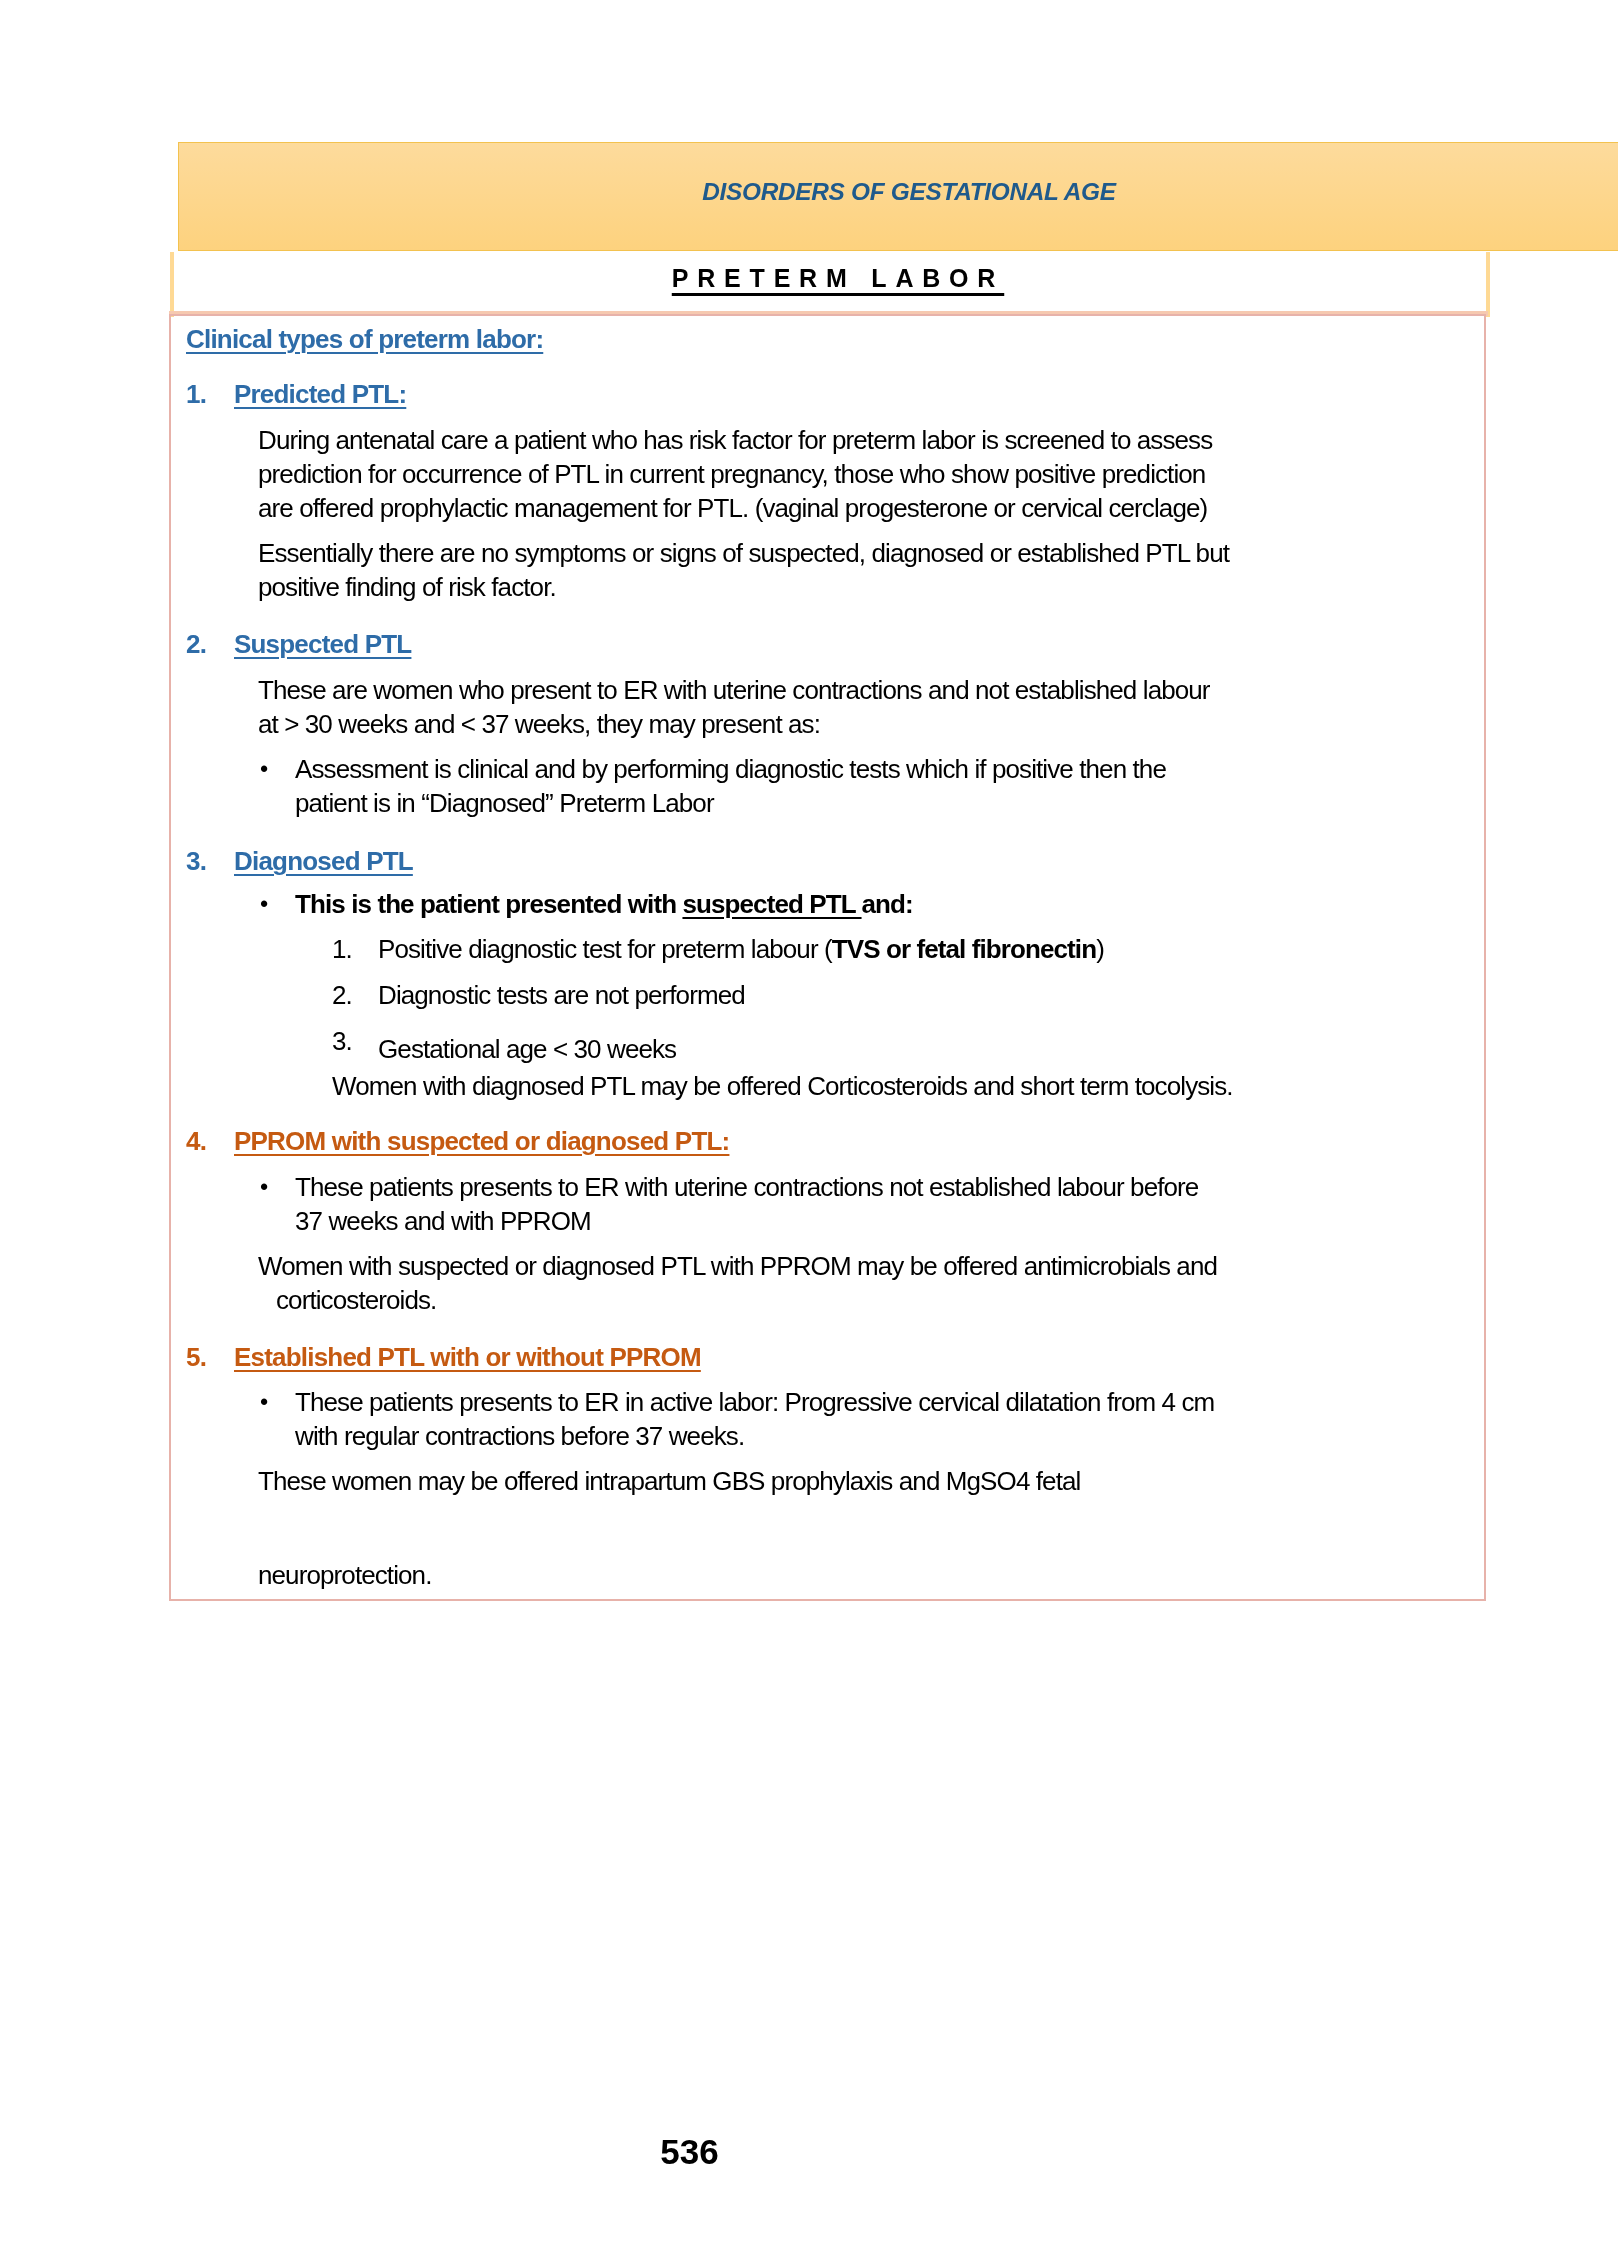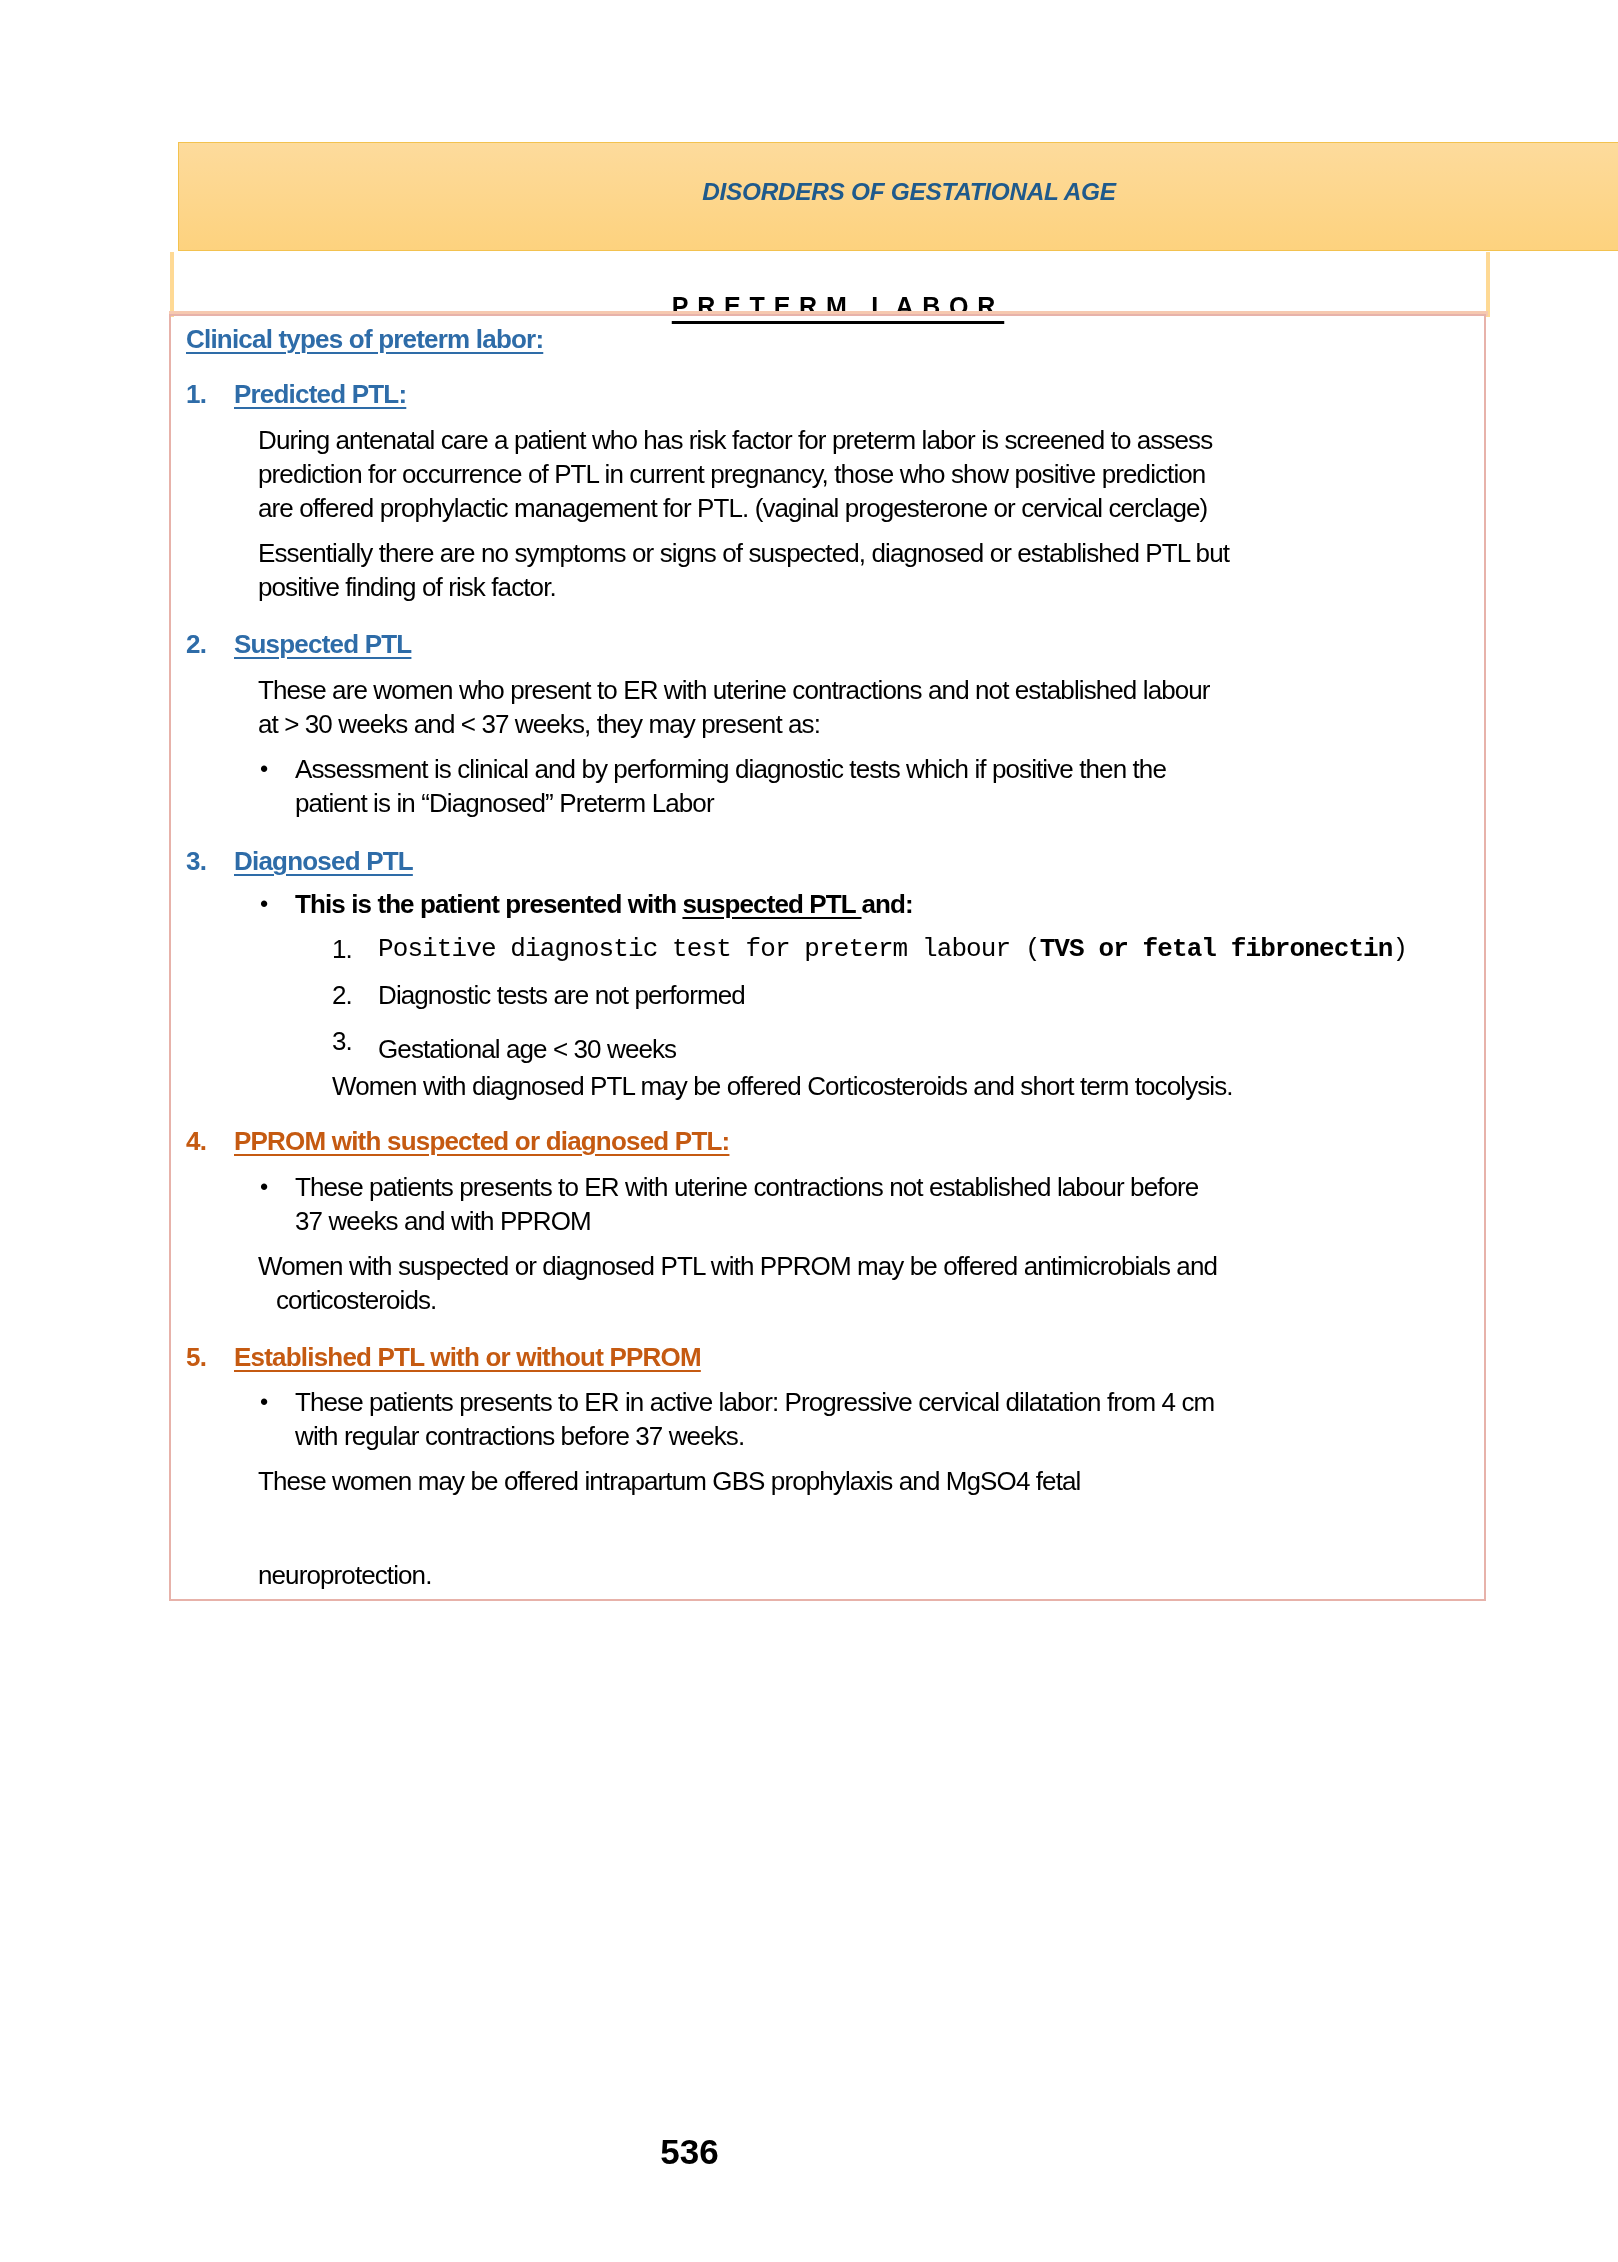--- a/index.html
+++ b/index.html
@@ -7,21 +7,21 @@
          font-family:"Liberation Sans", "DejaVu Sans", sans-serif; color:#000; }
   .abs { position:absolute; white-space:nowrap; }
   .header-box { position:absolute; left:178px; top:142px; width:1462px; height:109px;
      background:linear-gradient(#fddb9c, #fdd27e); border:1.5px solid #f3c24f; box-sizing:border-box;font-style:italic; }
   .header-title { position:absolute; left:0; right:0; top:35px; text-align:center;
      font-size:24.4px; font-weight:bold; color:#1f5a8c; letter-spacing:-0.3px; }
   .subtitle-box { position:absolute; left:170px; top:252px; width:1320px; height:65px;
      background:#fff; border-left:4.9px solid #fed994; border-right:4.9px solid #fed994; box-sizing:border-box; }
   .subtitle { position:absolute; left:16px; right:0; top:11.7px; text-align:center; font-size:25px;
      font-weight:bold; letter-spacing:8.8px; text-decoration:underline; text-decoration-thickness:2.9px;
-     text-underline-offset:5.9px;margin-top:28px; }
+     text-underline-offset:5.9px; }
   .content-box { position:absolute; left:169px; top:314px; width:1317px; height:1287px;
      border:2.9px solid #e7b2aa; box-sizing:border-box; }
   .content-top { position:absolute; left:169px; top:311px; width:1319px; height:4.9px; background:#f6c9b0; }
   .blue { color:#2e6ca8; }
   .orange { color:#c55a11; }
   .h { font-size:26px; font-weight:bold; letter-spacing:-0.8px; }
   .u { text-decoration:underline; text-decoration-thickness:2px; text-underline-offset:3.9px; }
   .t { font-size:26px; letter-spacing:-0.9px; }
   .b { font-weight:bold; }
   .bullet { font-size:23.4px; }
@@ -57,21 +57,21 @@
 <div class="abs t" style="left:258px; top:709px;">at &gt; 30 weeks and &lt; 37 weeks, they may present as:</div>
 <div class="abs bullet" style="left:260px; top:756px;">•</div>
 <div class="abs t" style="left:295px; top:754px;">Assessment is clinical and by performing diagnostic tests which if positive then the</div>
 <div class="abs t" style="left:295px; top:788px;">patient is in “Diagnosed” Preterm Labor</div>
 
 <div class="abs h blue" style="left:186px; top:846px;">3.</div>
 <div class="abs h blue u" style="left:234px; top:846px;">Diagnosed PTL</div>
 <div class="abs bullet" style="left:260px; top:891px;">•</div>
 <div class="abs t b" style="left:295px; top:889px;"><span>This is the patient presented with </span><span class="u">suspected PTL </span><span>and:</span></div>
 <div class="abs t" style="left:332px; top:934px;">1.</div>
-<div class="abs t" style="left:378px; top:934px;font-family:Liberation Mono, monospace;"><span>Positive diagnostic test for preterm labour (</span><span class="b">TVS or fetal fibronectin</span><span>)</span></div>
+<div class="abs t" style="left:378px; top:934px;"><span>Positive diagnostic test for preterm labour (</span><span class="b">TVS or fetal fibronectin</span><span>)</span></div>
 <div class="abs t" style="left:332px; top:980px;">2.</div>
 <div class="abs t" style="left:378px; top:980px;">Diagnostic tests are not performed</div>
 <div class="abs t" style="left:332px; top:1026px;">3.</div>
 <div class="abs t" style="left:378px; top:1026px;margin-top:8px;">Gestational age &lt; 30 weeks</div>
 <div class="abs t" style="left:332px; top:1071px;">Women with diagnosed PTL may be offered Corticosteroids and short term tocolysis.</div>
 
 <div class="abs h orange" style="left:186px; top:1126px;">4.</div>
 <div class="abs h orange u" style="left:234px; top:1126px;text-align:center;">PPROM with suspected or diagnosed PTL:</div>
 <div class="abs bullet" style="left:260px; top:1174px;">•</div>
 <div class="abs t" style="left:295px; top:1172px;text-align:right;">These patients presents to ER with uterine contractions not established labour before</div>

